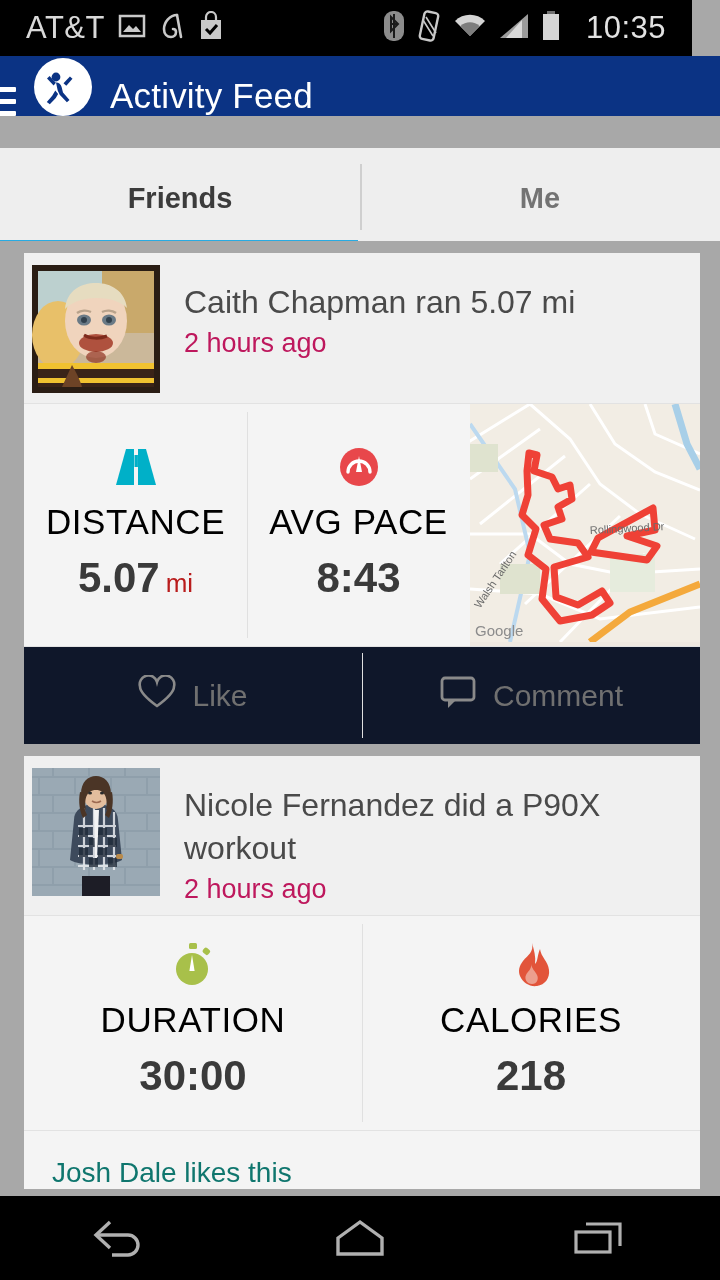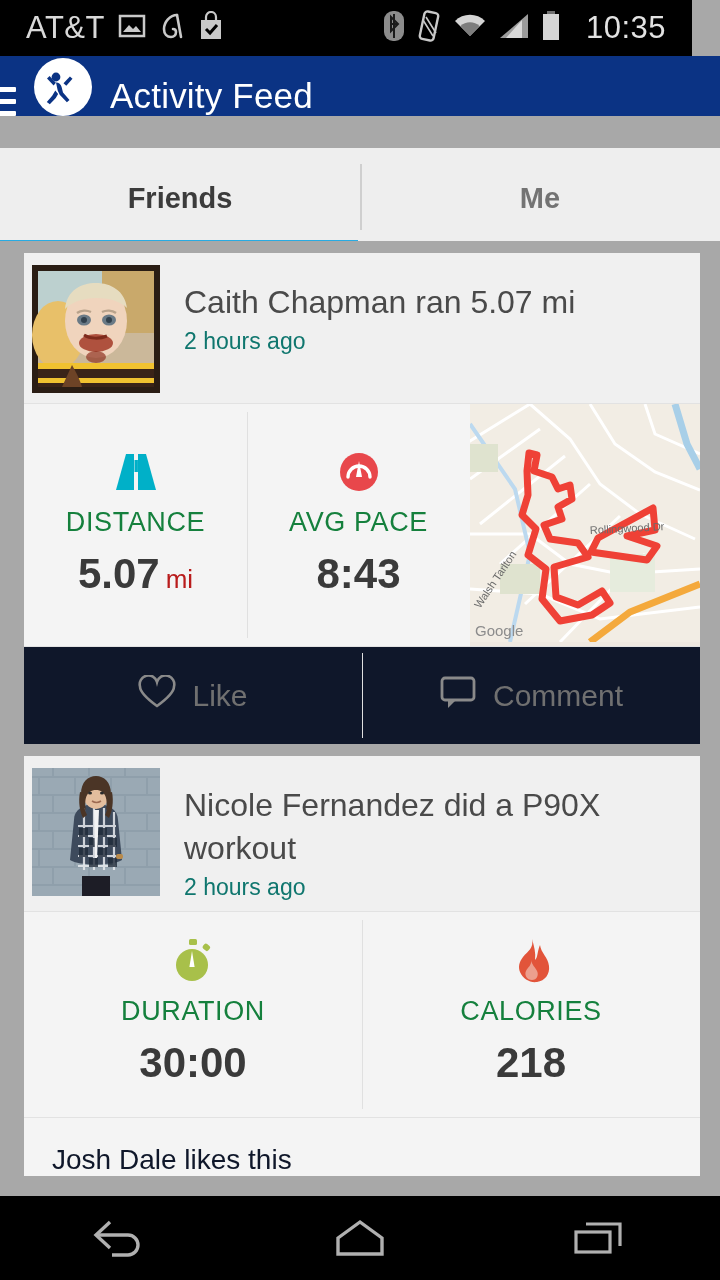--- a/index.html
+++ b/index.html
@@ -52,43 +52,43 @@
   
   .feed { position:absolute; top:241px; left:0; width:720px; bottom:0; background:#a8a8a8; overflow:hidden; }
   .card { margin:12px 20px 0 24px; background:#f4f4f4; }
   .card-head { display:flex; padding:12px 0 10px 0; background:#f0f0f0; }
   .avatar {
     width:128px; height:128px; margin-left:8px; flex:0 0 128px;
     background:#cfcfcf; position:relative; overflow:hidden;
   }
   .head-text { padding-left:24px; padding-top:16px; }
   .head-title { font-size:32px; color:#4a4a4a; line-height:43px; max-width:480px; }
-  .head-time { font-size:23px; color:#0f766e; margin-top:4px; }
+  .head-time { font-size:27px; color:#be185d; margin-top:4px; }
 
   .stats { display:flex; background:#f4f4f4; border-top:1px solid #e2e2e2; }
   .stat {
     position:relative; display:flex; flex-direction:column; align-items:center;
     justify-content:center; padding:26px 0 30px 0;
   }
   .stat + .stat::before { content:""; position:absolute; left:0; top:8px; bottom:8px; width:1px; background:#e0e0e0; }
   .stat-icon { height:46px; display:flex; align-items:center; justify-content:center; margin-bottom:12px; }
-  .stat-label { font-size:27px; color:#15803d; letter-spacing:.6px; }
+  .stat-label { font-size:35px; color:#000000; letter-spacing:.6px; }
   .stat-value { font-size:42px; color:#3a3a3a; font-weight:bold; margin-top:12px; }
   .stat-value .unit { font-size:26px; font-weight:normal; color:#b91c1c; margin-left:6px; }
 
   .map { flex:0 0 230px; position:relative; overflow:hidden; background:#efe9e1; }
 
   .actions { display:flex; background:#0f172a; border-top:1px solid #e2e2e2; }
   .action {
     flex:1; position:relative; display:flex; align-items:center; justify-content:center;
     gap:16px; padding:28px 0; font-size:30px; color:#707070;
   }
   .action + .action::before { content:""; position:absolute; left:0; top:6px; bottom:6px; width:1px; background:#e0e0e0; }
 
-  .likes { background:#f4f4f4; border-top:1px solid #e2e2e2; padding:26px 0 0 28px; font-size:28px; color:#0f172a; }
+  .likes { background:#f4f4f4; border-top:1px solid #e2e2e2; padding:26px 0 0 28px; font-size:28px; color:#0f766e; }
 
   
   .navbar {
     position:absolute; left:0; bottom:0; width:720px; height:84px; background:#000;
     display:flex; align-items:center; justify-content:space-around;
   }
   .navbtn { width:120px; height:64px; display:flex; align-items:center; justify-content:center; }
 </style>
 </head>
 <body>

